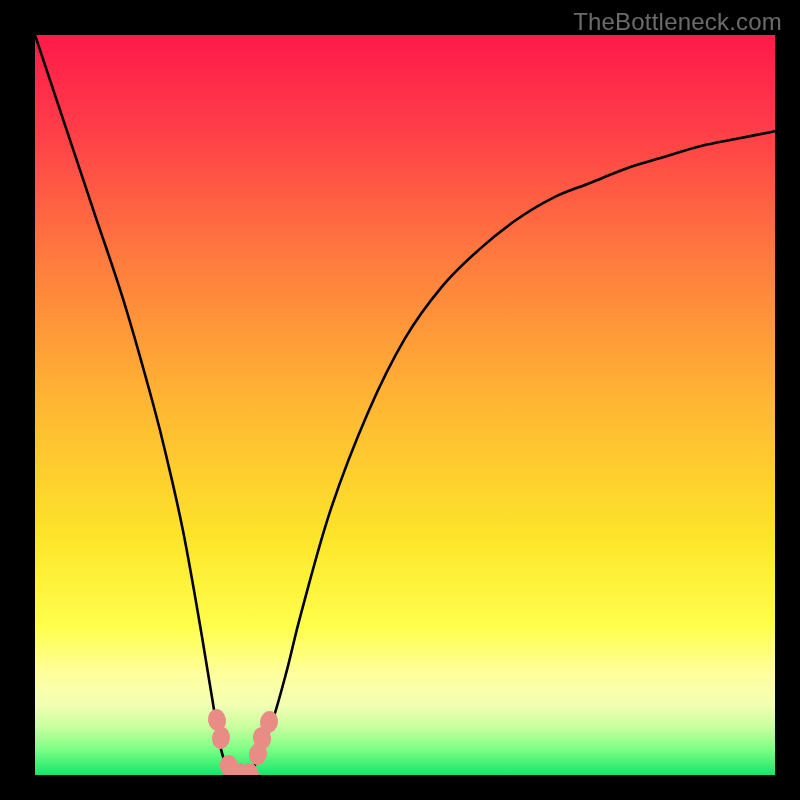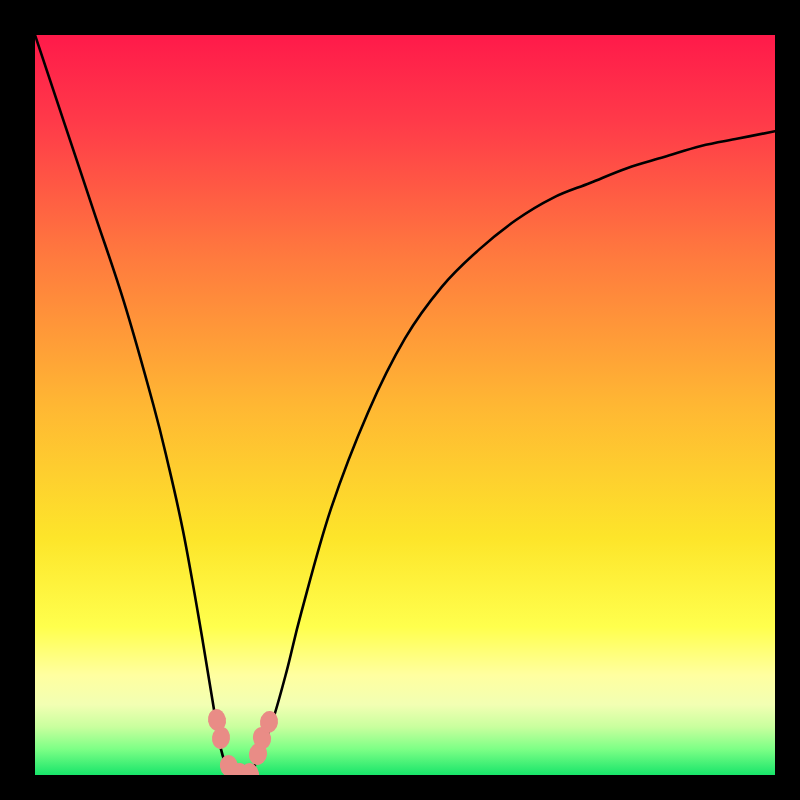--- a/index.html
+++ b/index.html
@@ -54,20 +54,21 @@
     position: absolute;
     background: #e98c86;
     border-radius: 50% / 50%;
   }
 </style>
 </head>
 <body>
 
 <div class="frame">
 
+  <div class="watermark">TheBottleneck.com</div>
 
   <div class="plot-area">
 
     <svg class="plot-gradient" viewBox="0 0 740 740" preserveAspectRatio="none">
       <defs>
         <linearGradient id="bg-grad" x1="0" y1="0" x2="0" y2="1">
             <stop offset="0%" stop-color="#ff1a4a"></stop>
             <stop offset="12%" stop-color="#ff3b49"></stop>
             <stop offset="30%" stop-color="#ff7a3e"></stop>
             <stop offset="50%" stop-color="#ffb733"></stop>

